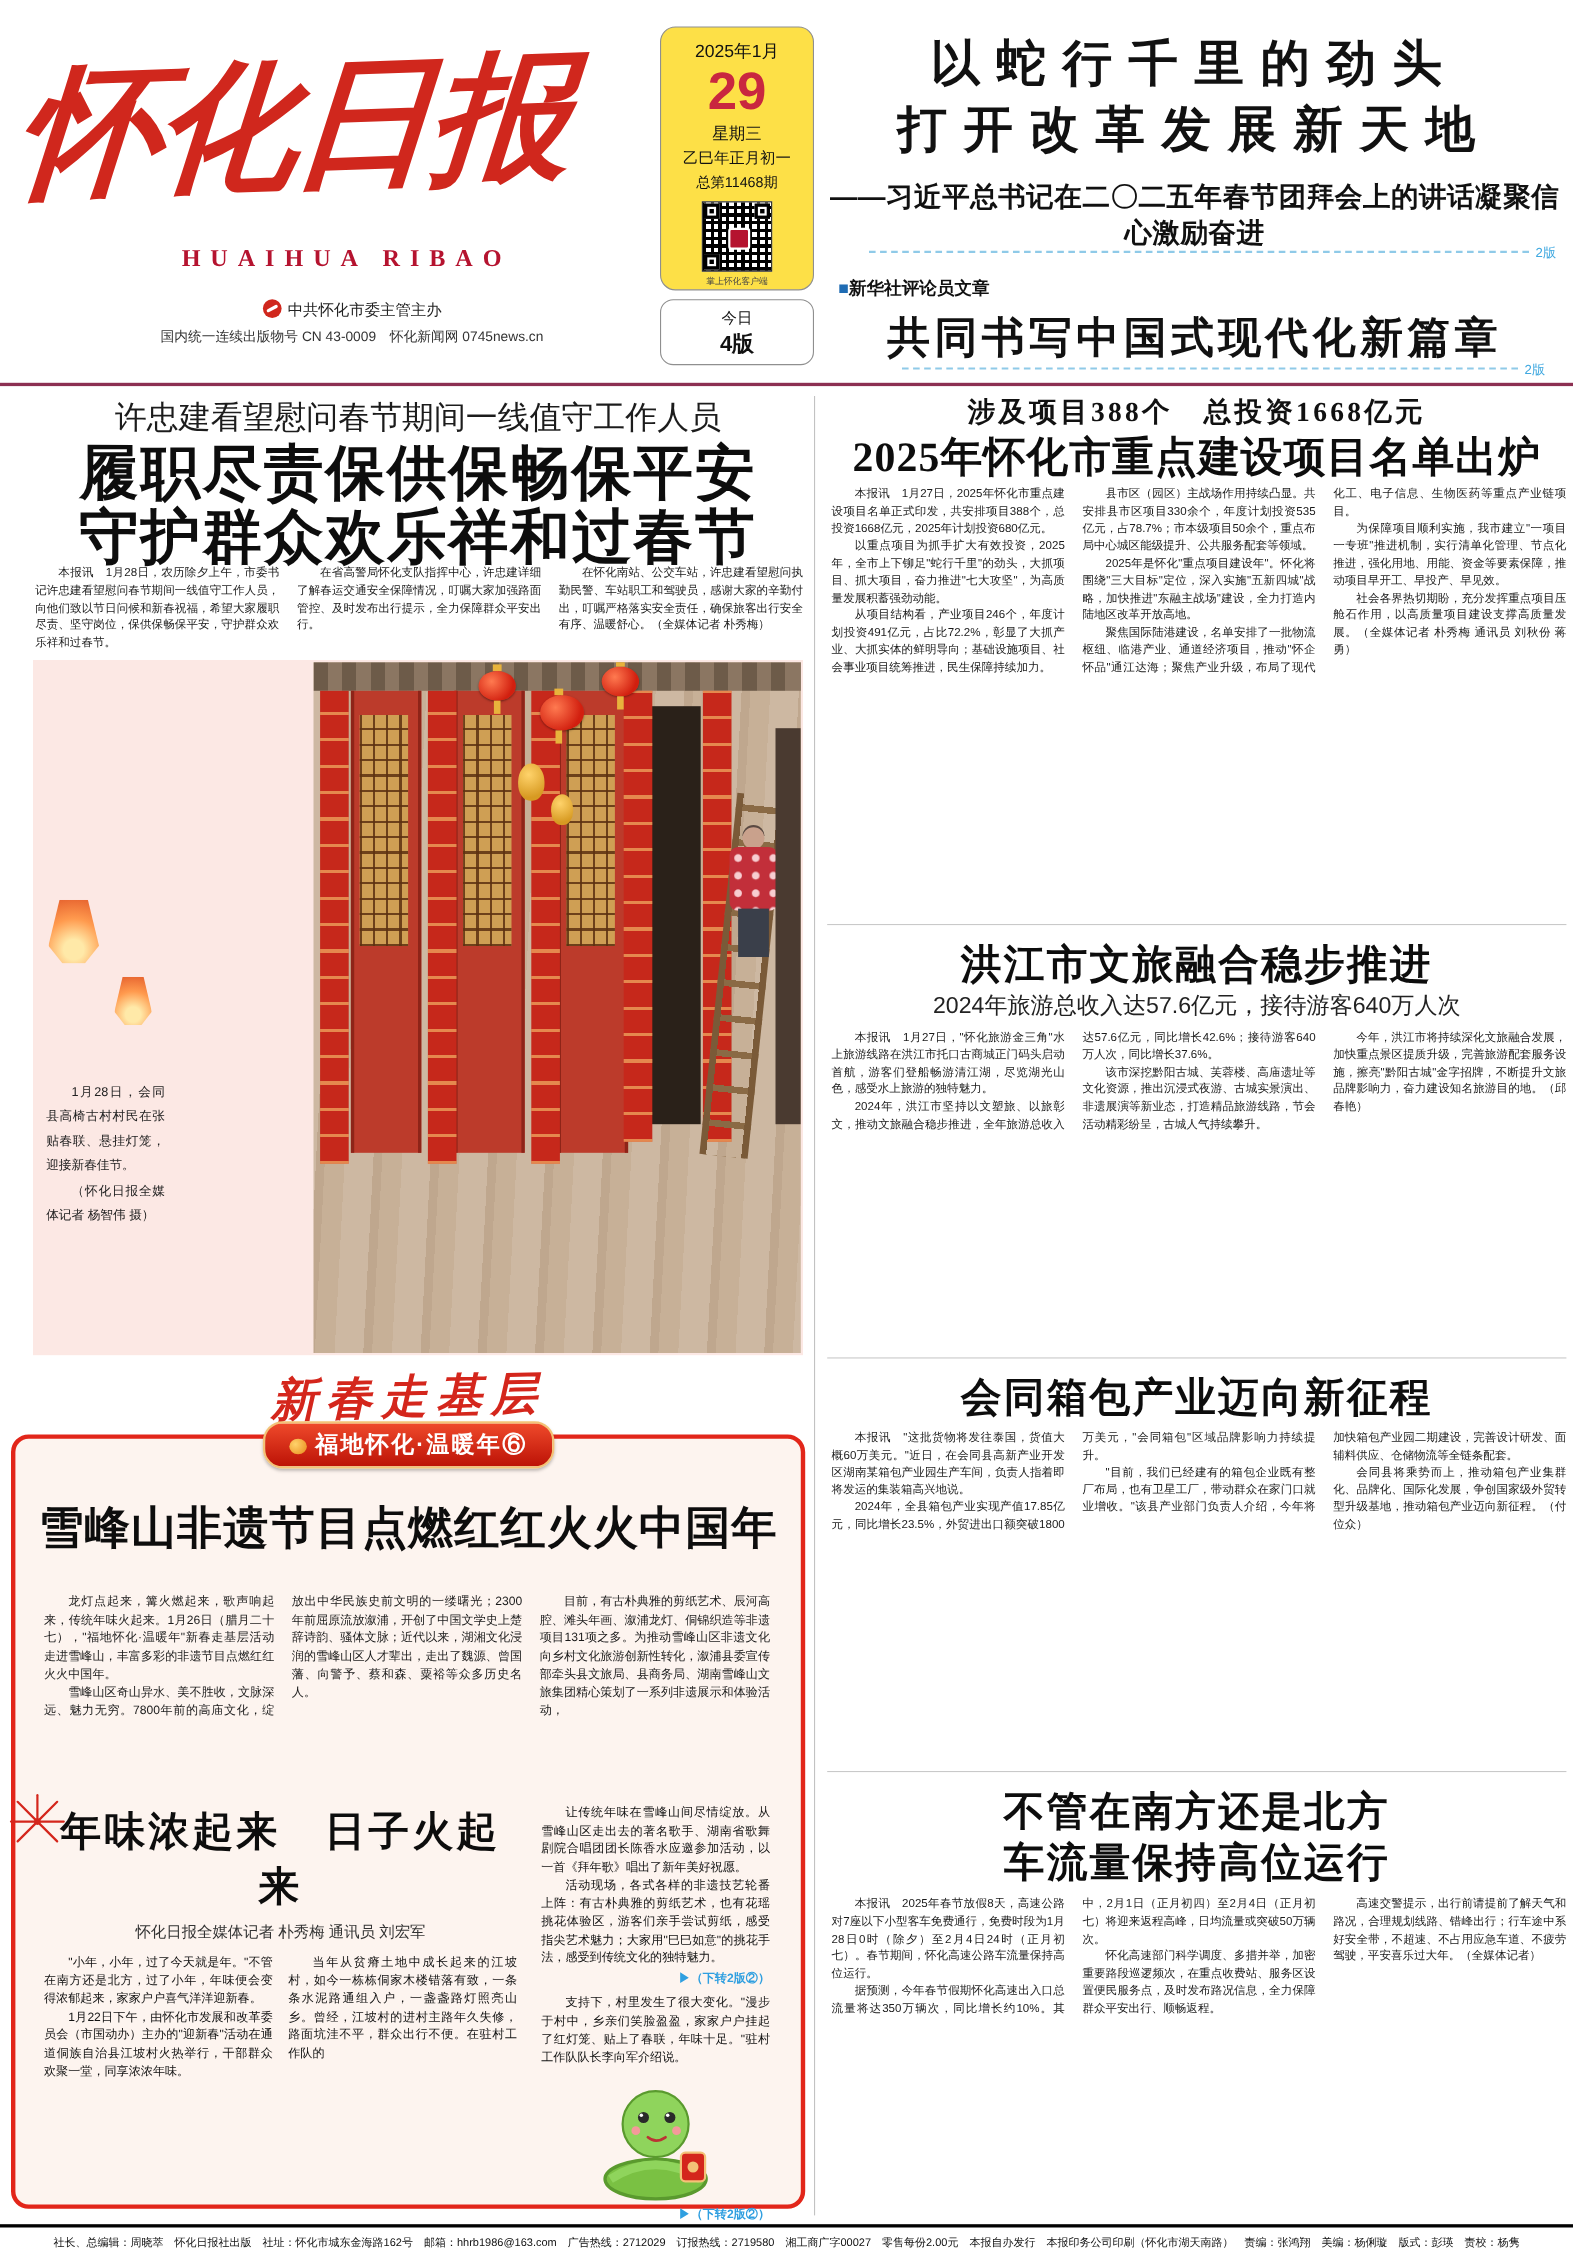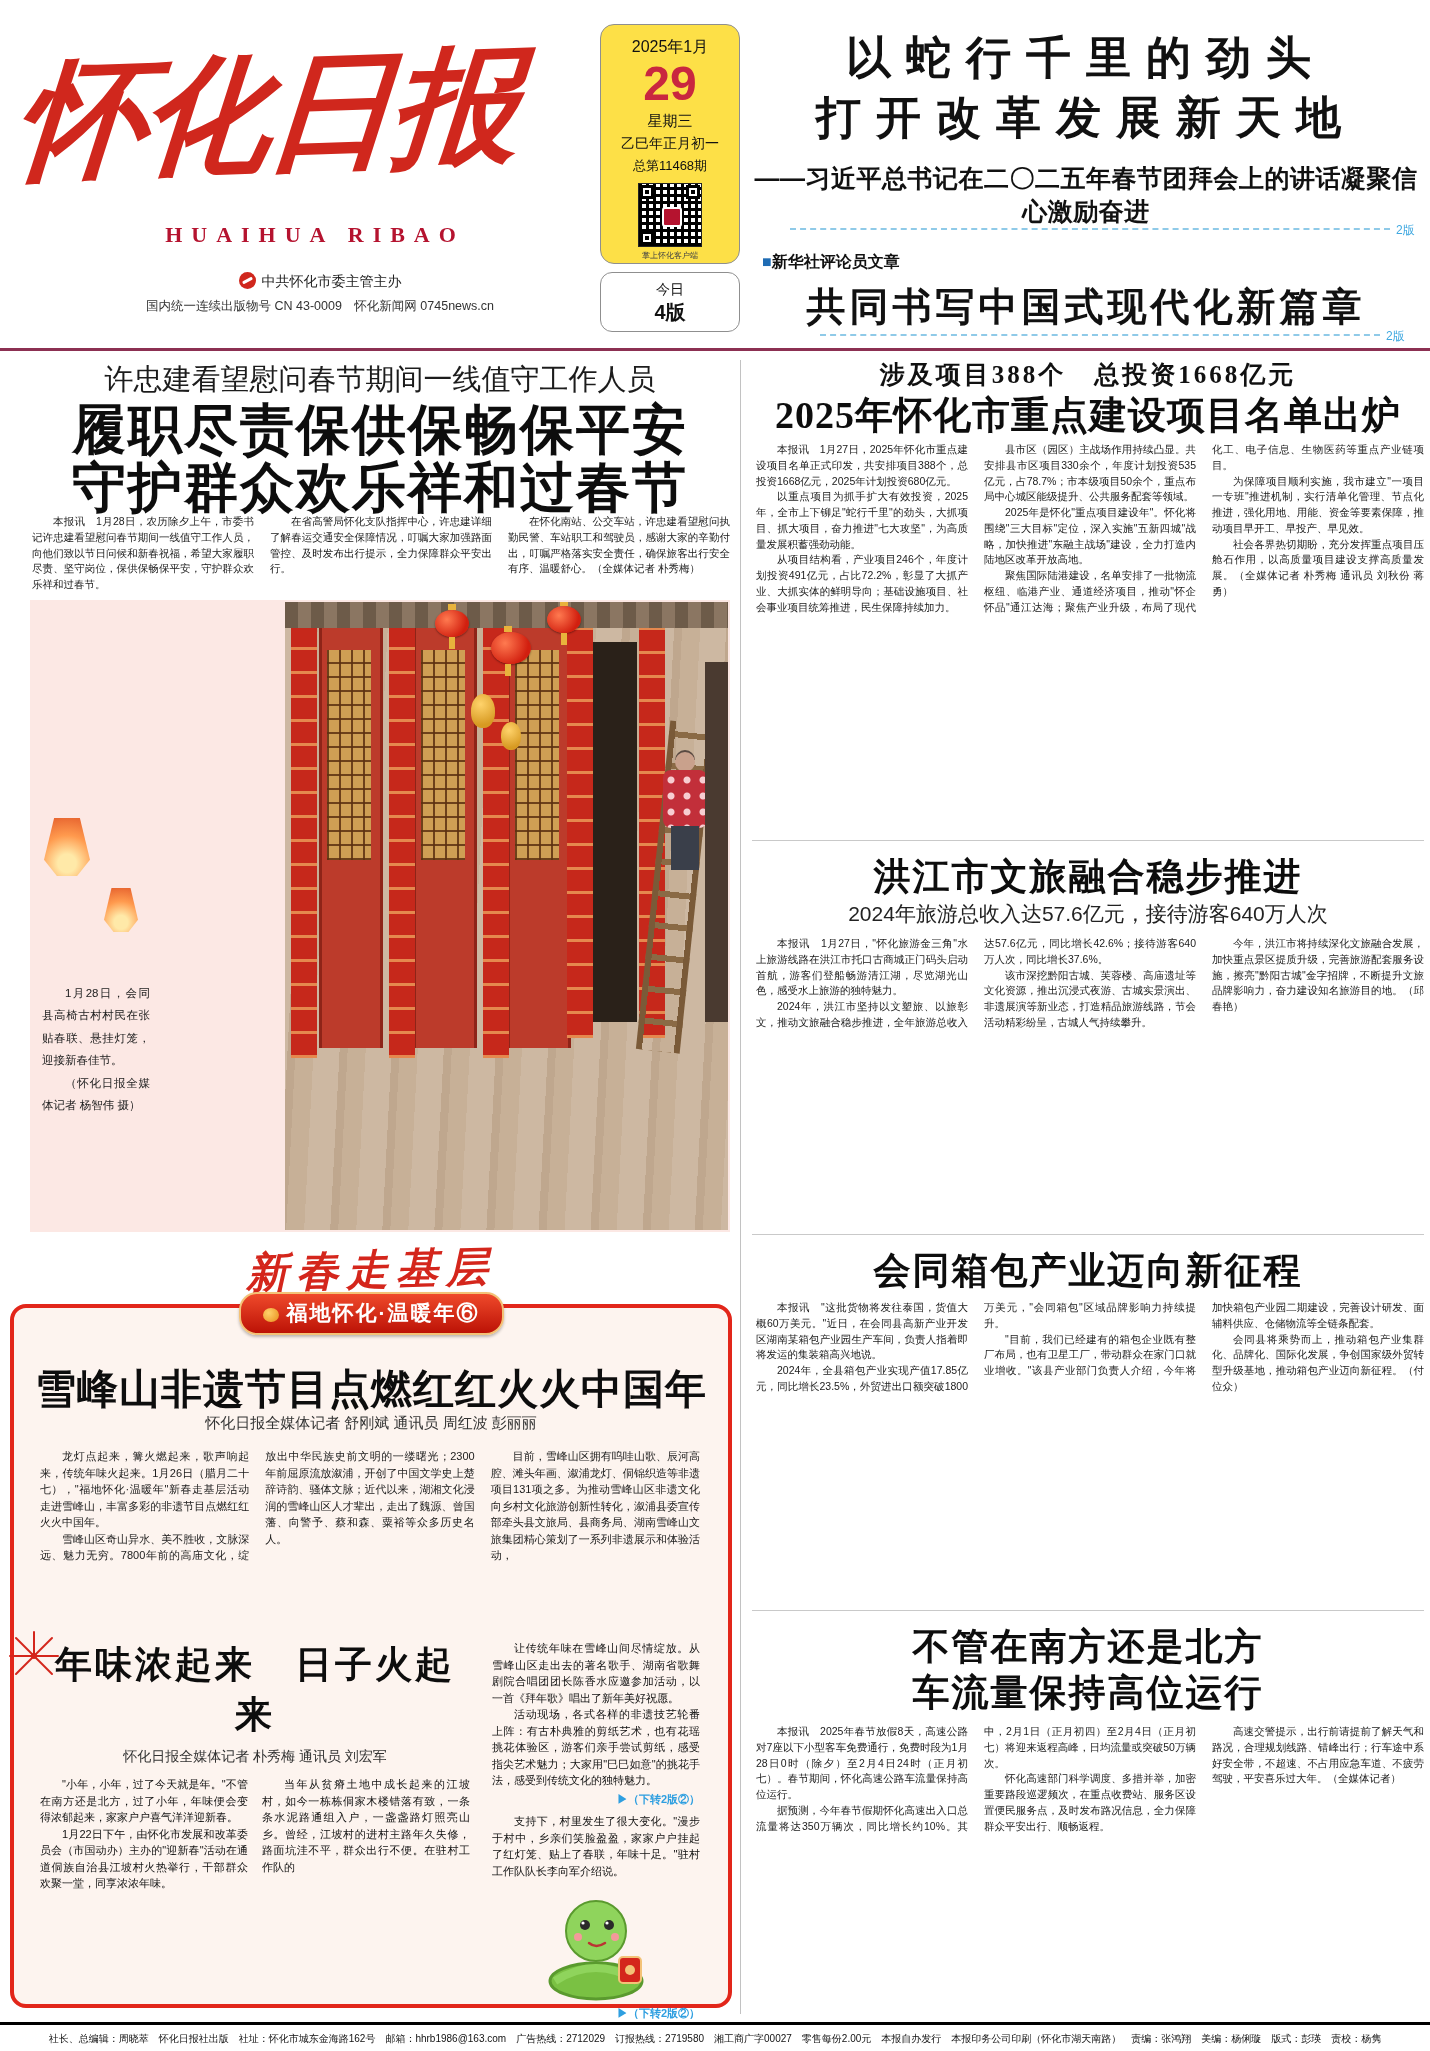--- a/index.html
+++ b/index.html
@@ -253,25 +253,24 @@
       <div class="darkdoor" style="left:420px;top:60px;width:23px;height:360px;background:#4a3a30;"></div>
     </div>
   </div>
 
   <div class="feature-box"></div>
   <div class="badge-top">新春走基层</div>
   <div class="badge-banner-wrap">
     <span class="badge-banner"><span class="badge-lantern"></span><span>福地怀化·温暖年⑥</span></span>
   </div>
   <div class="headline fb-h1">雪峰山非遗节目点燃红红火火中国年</div>
-  <div class="byline fb-by1">怀化日报全媒体记者 舒刚斌 通讯员 周红波 彭丽丽</div>
   <div class="body-cols cols3 fb-body1">
       <p>龙灯点起来，篝火燃起来，歌声响起来，传统年味火起来。1月26日（腊月二十七），"福地怀化·温暖年"新春走基层活动走进雪峰山，丰富多彩的非遗节目点燃红红火火中国年。</p>
       <p>雪峰山区奇山异水、美不胜收，文脉深远、魅力无穷。7800年前的高庙文化，绽放出中华民族史前文明的一缕曙光；2300年前屈原流放溆浦，开创了中国文学史上楚辞诗韵、骚体文脉；近代以来，湖湘文化浸润的雪峰山区人才辈出，走出了魏源、曾国藩、向警予、蔡和森、粟裕等众多历史名人。</p>
-      <p>目前，雪峰山区拥有呜哇山歌、辰河高腔、滩头年画、溆浦龙灯、侗锦织造等非遗项目131项之多。为推动雪峰山区非遗文化向乡村文化旅游创新性转化，溆浦县委宣传部牵头县文旅局、县商务局、湖南雪峰山文旅集团精心策划了一系列非遗展示和体验活动，</p>
+      <p>目前，有古朴典雅的剪纸艺术、辰河高腔、滩头年画、溆浦龙灯、侗锦织造等非遗项目131项之多。为推动雪峰山区非遗文化向乡村文化旅游创新性转化，溆浦县委宣传部牵头县文旅局、县商务局、湖南雪峰山文旅集团精心策划了一系列非遗展示和体验活动，</p>
     </div>
 
   <div class="fb-split-left">
     <div class="fb-h2">
       <svg class="fireworks" viewBox="0 0 60 60">
         <g stroke="#d4261c" stroke-width="2" stroke-linecap="round">
           <line x1="30" y1="30" x2="30" y2="6"></line>
             <line x1="30" y1="30" x2="48" y2="12"></line>
           <line x1="30" y1="30" x2="54" y2="30"></line>
             <line x1="30" y1="30" x2="48" y2="48"></line>

